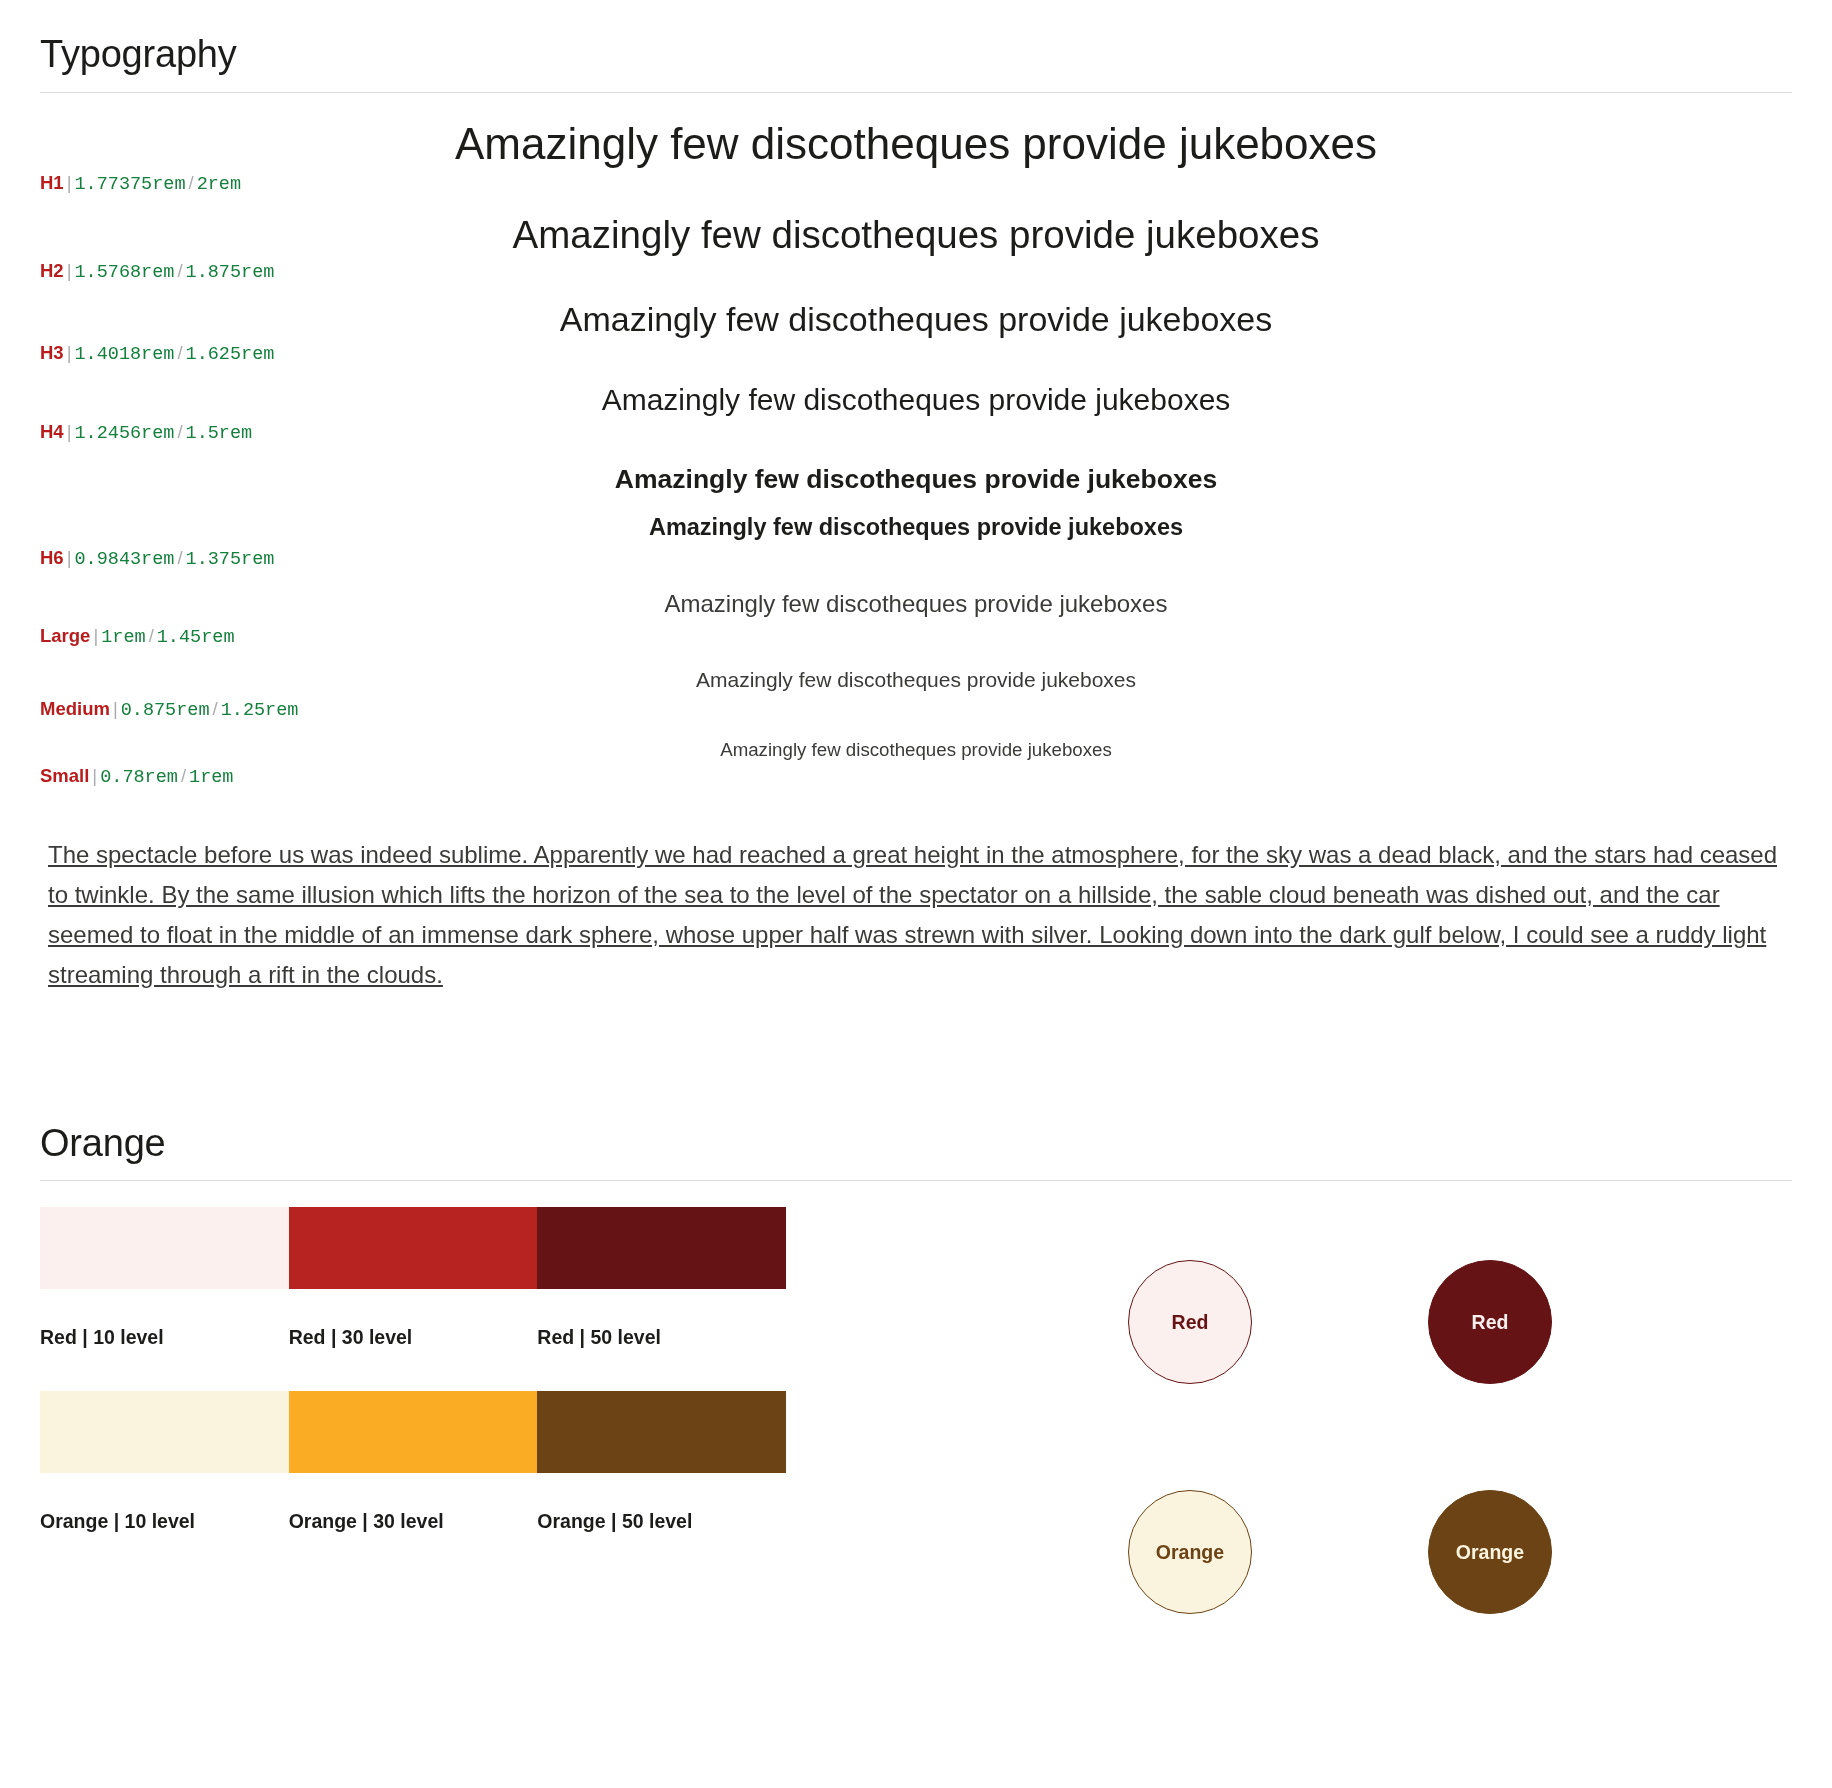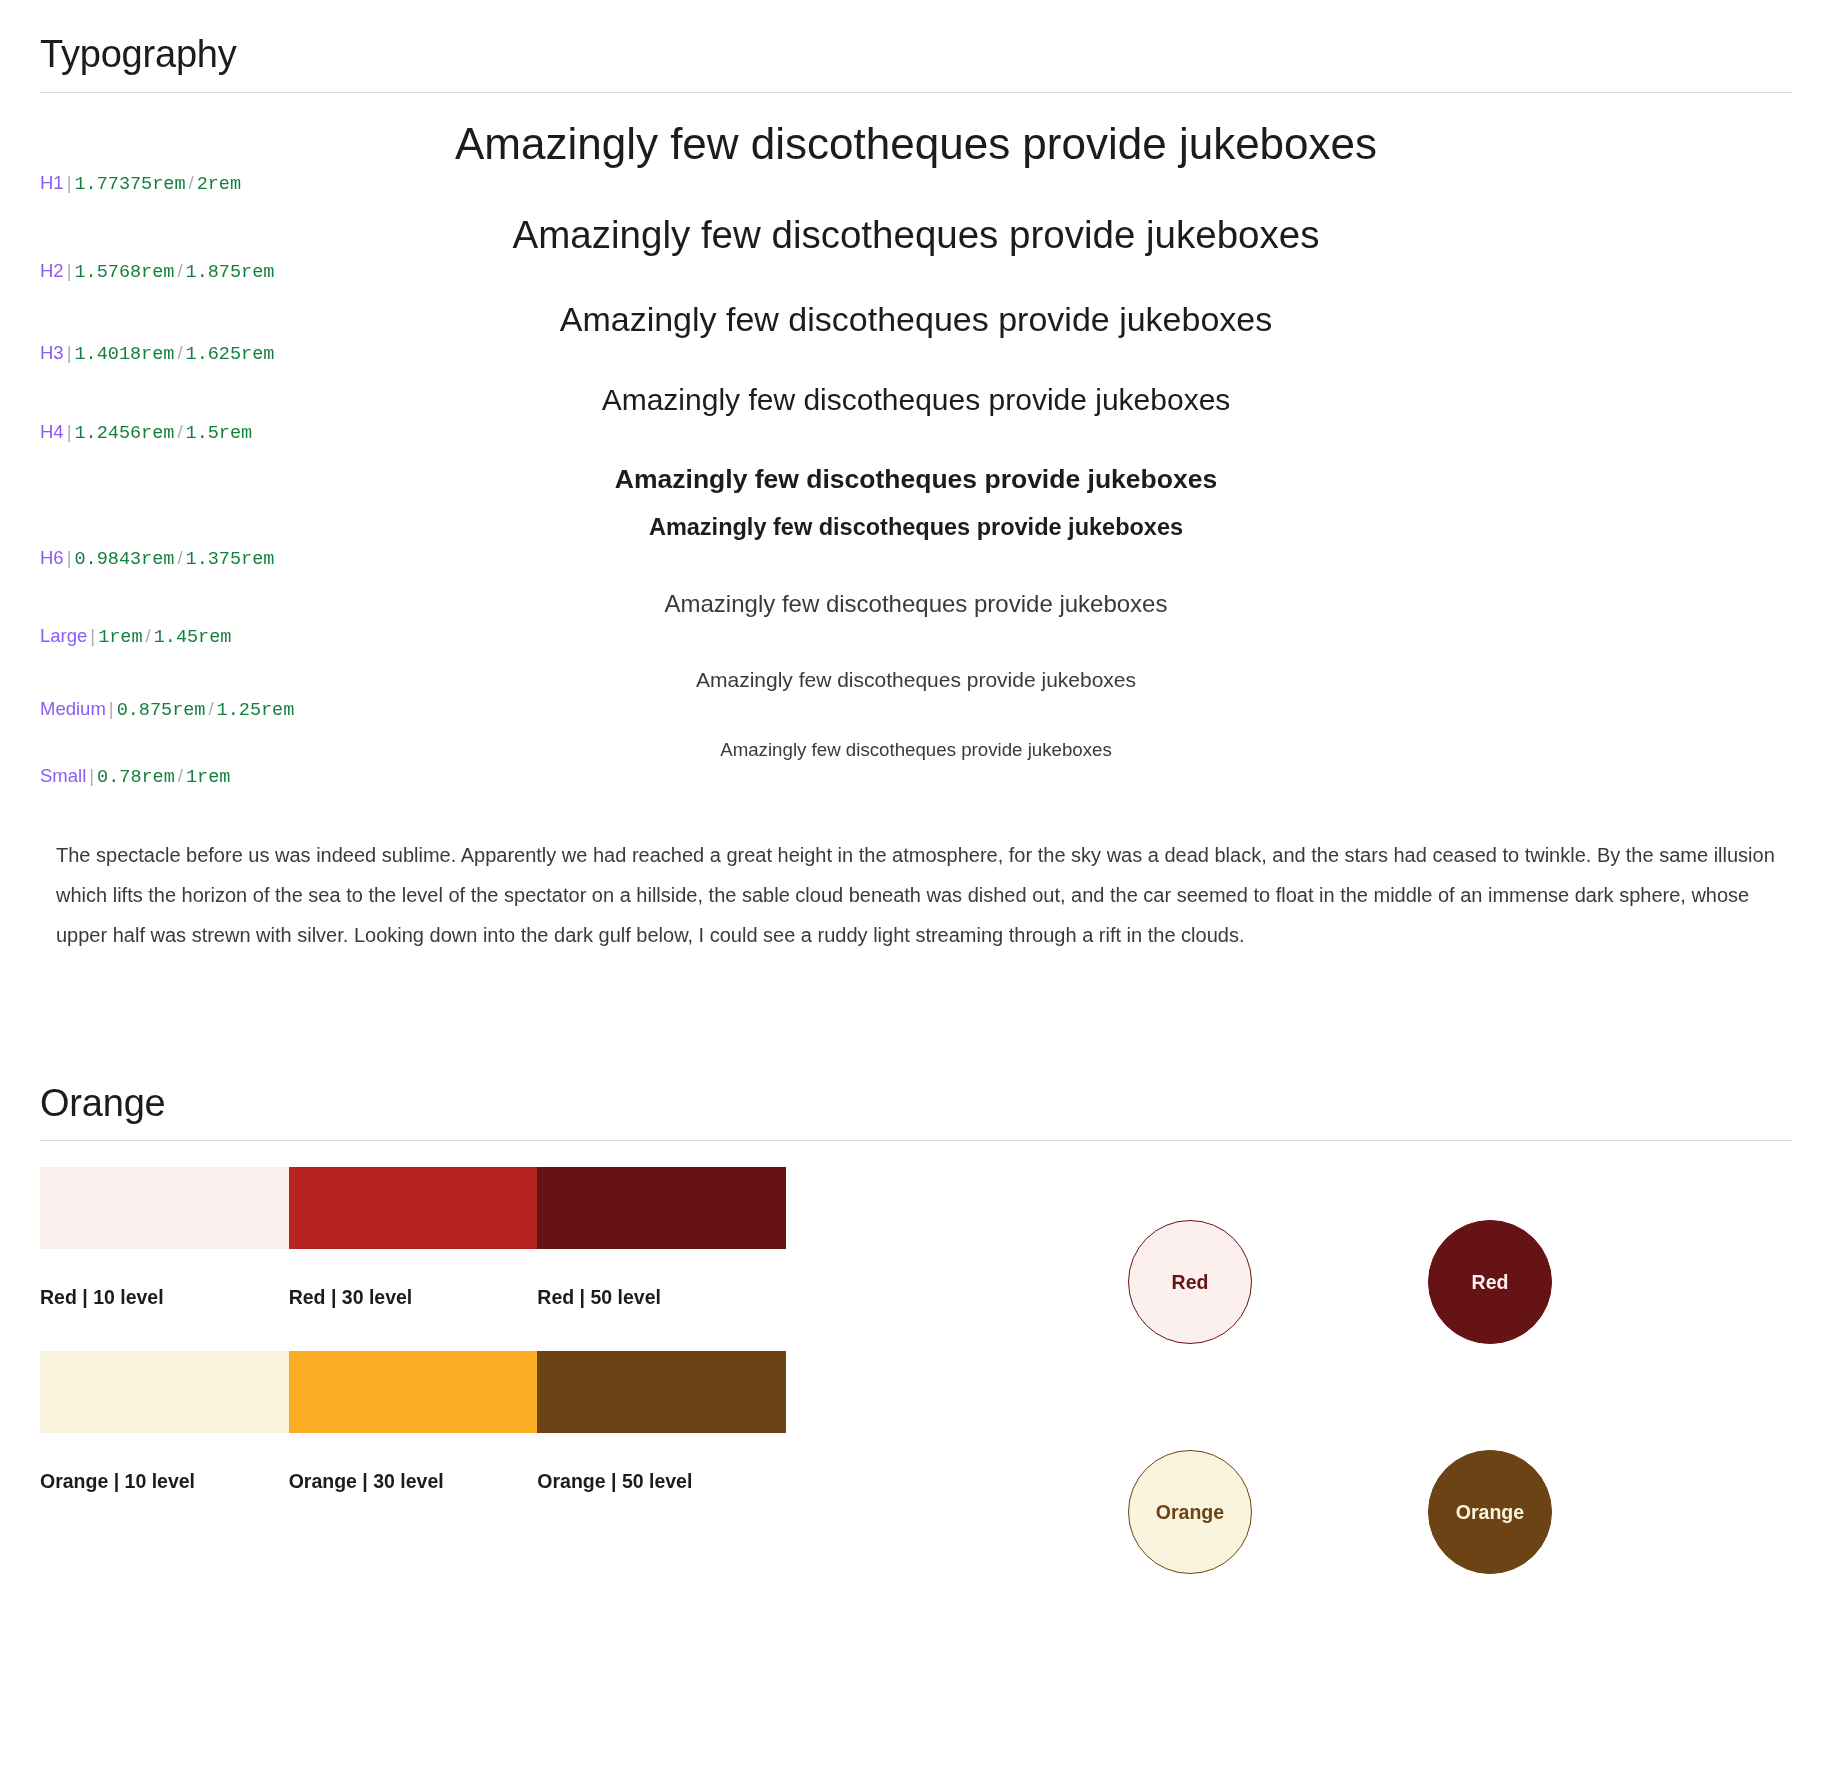--- a/index.html
+++ b/index.html
@@ -70,40 +70,41 @@
   .specimen.sm { font-size: 18.7px; line-height: 24px;   font-weight: 400; color: #3a3a38; }
 
   .meta {
     font-size: 18.5px;
     line-height: 26px;
     color: #76767a;
     margin: 0;
     padding-top: 1px;
   }
   .meta .meta-name {
-    font-weight: 400;
-    color: #8b5cf6;
+    font-weight: 700;
+    color: #b91c1c;
   }
   .meta .meta-sep {
     color: #adadb1;
     padding: 0 3px;
   }
   .meta .meta-value {
     color: #15803d;
     font-family: Liberation Mono, monospace;
   }
 
   
   .body-copy {
-    font-size: 20px;
+    font-size: 24px;
     line-height: 40px;
     color: #3a3a38;
     font-weight: 400;
-    margin: 44px 0 0 16px;
+    margin: 44px 0 0 8px;
     max-width: 1752px;
+    text-decoration: underline;
   }
 
   
   .color-section {
     margin-top: 110px;
   }
   .color-area {
     display: flex;
     flex-direction: row;
     align-items: flex-start;

